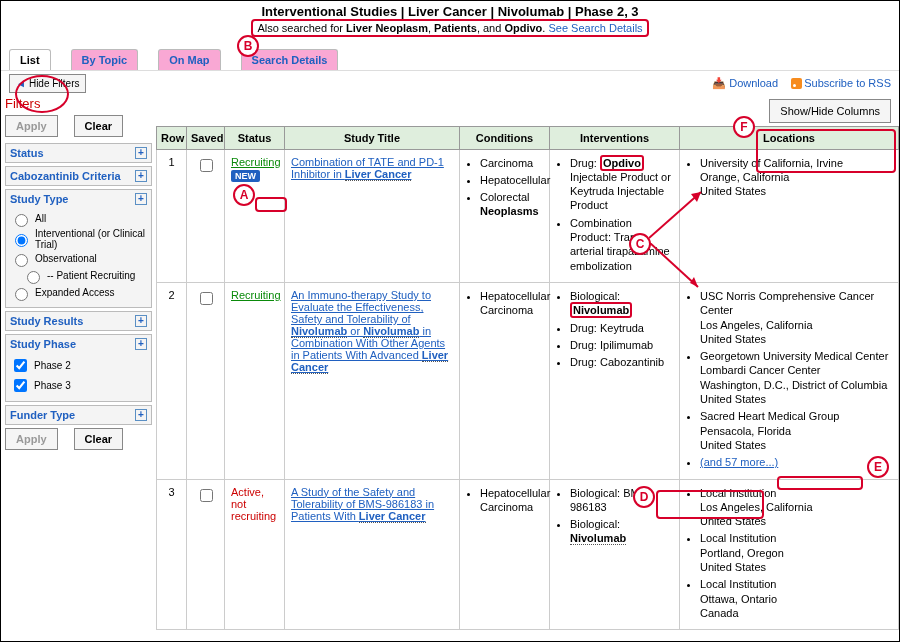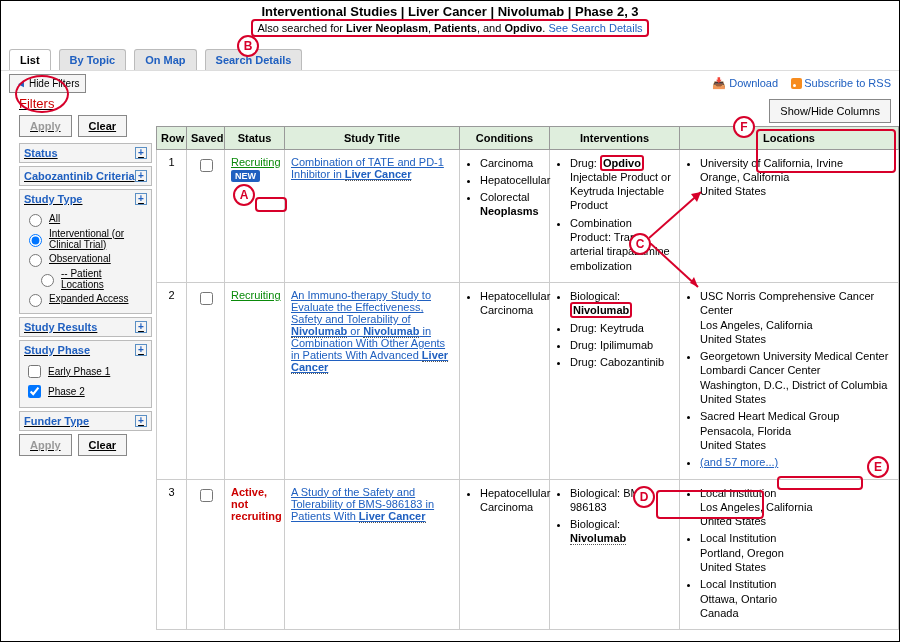--- a/index.html
+++ b/index.html
@@ -3,46 +3,46 @@
 <meta charset="utf-8">
 <style>
 * { box-sizing: border-box; }
 body { margin: 0; font-family: Arial, sans-serif; font-size: 11px; background: #fff; color: #000; }
 .frame { width: 900px; height: 642px; border: 1px solid #000; position: relative; overflow: hidden; }
 .header-text { text-align: center; font-weight: bold; font-size: 14px; padding-top: 2px; line-height: 1.4; }
 .subhead { font-size: 13px; font-weight: bold; }
 .also-search { font-size: 11px; font-weight: normal; }
 .also-box { border: 2px solid #d7002a; border-radius: 4px; padding: 1px 4px; }
 .also-search a { color: #2060c0; text-decoration: none; }
-.tabs { margin: 12px 0 0 8px; display: flex; gap: 8px; }
-.tab { padding: 4px 10px; border: 1px solid #bbb; background: #e5e5e5; color: #2060c0; font-weight: bold; font-size: 11px; border-bottom: none; border-radius: 3px 3px 0 0; }
+.tabs { margin: 12px 0 0 8px; display: flex; gap: 20px; }
+.tab { padding: 4px 10px; border: 1px solid #bbb; background: #f9a8d4; color: #2060c0; font-weight: bold; font-size: 11px; border-bottom: none; border-radius: 3px 3px 0 0; }
 .tab.active { background: #fff; color: #000; }
 .controls-bar { display: flex; justify-content: space-between; align-items: center; padding: 3px 8px; border-top: 1px solid #ddd; }
 .hide-filters-btn { border: 1px solid #888; background: #f5f5f5; padding: 3px 6px; font-size: 10px; display: inline-flex; align-items: center; gap: 3px; cursor: pointer; }
 .top-links { font-size: 11px; color: #2060c0; }
 .top-links a { color: #2060c0; text-decoration: none; margin-left: 10px;}
 .main { display: flex; align-items: flex-start; }
-.sidebar { width: 155px; padding: 0 4px 0 18px; flex-shrink: 0; text-decoration: underline; }
+.sidebar { width: 155px; padding: 0 4px 0 4px; flex-shrink: 0; }
 .filters-title { color: #c00; font-size: 13px; margin: 0 0 4px 0; }
-.filter-buttons { display: flex; gap: 6px; margin-bottom: 6px; }
+.filter-buttons { display: flex; gap: 16px; margin-bottom: 6px; }
 .btn { border: 1px solid #888; background: #f5f5f5; padding: 4px 10px; font-size: 11px; font-weight: bold; cursor: pointer; }
 .btn.disabled { color: #999; }
 .section { border: 1px solid #bbb; background: #f4f4f4; margin-bottom: 3px; }
 .section-head { padding: 3px 4px; font-weight: bold; color: #2060c0; font-size: 11px; display: flex; justify-content: space-between; align-items: center; }
 .expand-icon { width: 12px; height: 12px; border: 1px solid #5a8fc4; display: inline-flex; align-items: center; justify-content: center; font-size: 10px; font-weight: bold; color: #2060c0; line-height: 1; }
 .section-body { padding: 3px 4px 5px; font-size: 10px; }
 .section-body label { display: flex; align-items: center; gap: 4px; margin-bottom: 1px; color: #000; }
 .content { flex: 1; overflow: auto; }
 .show-hide-btn { border: 1px solid #888; background: #f5f5f5; padding: 5px 10px; font-size: 11px; cursor: pointer; }
 table.grid { width: 100%; border-collapse: collapse; table-layout: fixed; }
 table.grid th { background: #dfeedd; border: 1px solid #999; padding: 5px 4px; font-size: 11px; font-weight: bold; }
 table.grid td { border: 1px solid #ccc; padding: 6px 6px; vertical-align: top; font-size: 11px; }
 .row-num { text-align: center; }
 .status-recruiting { color: #0a8a0a; text-decoration: underline; }
-.status-active { color: #c00; font-weight: bold; }
+.status-active { color: #c00; }
 .new-badge { display: inline-block; background: #2060c0; color: #fff; font-size: 9px; font-weight: bold; padding: 1px 4px; border-radius: 2px; margin-top: 2px; }
 .study-link { color: #2060c0; text-decoration: underline; }
 .hl { font-weight: bold; border-bottom: 1px dotted #555; }
 ul.ulist { margin: 0; padding-left: 14px; }
 ul.ulist li { margin-bottom: 3px; line-height: 1.3; }
 .and-more { color: #2060c0; text-decoration: underline;}
 .callout { position: absolute; width: 22px; height: 22px; border: 2px solid #d7002a; border-radius: 50%; color: #d7002a; font-weight: bold; font-size: 12px; display: flex; align-items: center; justify-content: center; background: #fff; z-index: 50; pointer-events: none; }
 .highlight-box { border: 2px solid #d7002a; border-radius: 3px; padding: 0 1px; }
 .ring { position: absolute; border: 2px solid #d7002a; border-radius: 50%; pointer-events: none; z-index: 40; }
 .rect-ring { position: absolute; border: 2px solid #d7002a; border-radius: 4px; pointer-events: none; z-index: 40; }
@@ -137,21 +137,21 @@
           <label>
               <input type="radio" checked="" style=""> 
               <span>Interventional (or Clinical Trial)</span>
             </label>
           <label>
               <input type="radio" style=""> 
               <span>Observational</span>
             </label>
           <label style="padding-left:12px;">
               <input type="radio" style=""> 
-              <span>  -- Patient Locations</span>
+              <span>  -- Patient Recruiting</span>
             </label>
           <label>
               <input type="radio" style=""> 
               <span>Expanded Access</span>
             </label>
         </div>
       </div>
 
       <div class="section">
           <div class="section-head">
@@ -160,26 +160,26 @@
           </div>
         </div>
 
       <div class="section">
         <div class="section-head">
             <span>Study Phase</span>
             <span class="expand-icon">+</span>
           </div>
         <div class="section-body">
           <label>
-              <input type="checkbox" style=""> 
-              <span>Early Phase 1</span>
-            </label>
-          <label>
               <input type="checkbox" checked="" style=""> 
               <span>Phase 2</span>
+            </label>
+          <label>
+              <input type="checkbox" checked="" style=""> 
+              <span>Phase 3</span>
             </label>
         </div>
       </div>
 
       <div class="section">
           <div class="section-head">
             <span>Funder Type</span>
             <span class="expand-icon">+</span>
           </div>
         </div>

